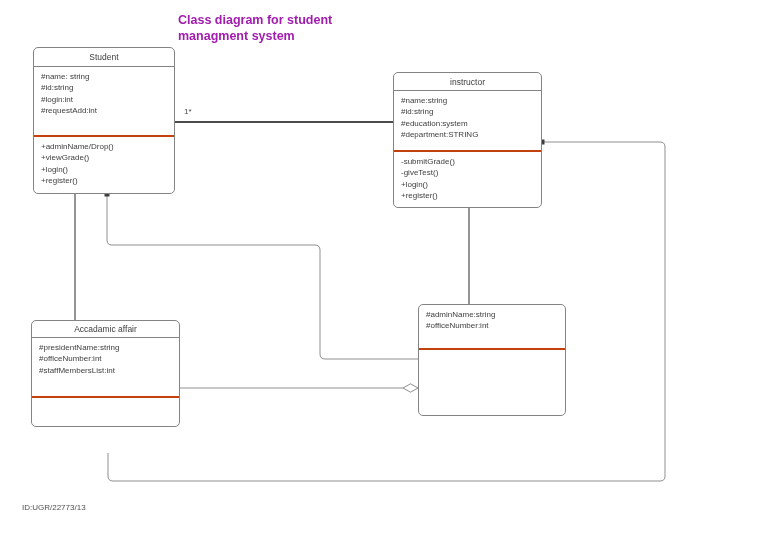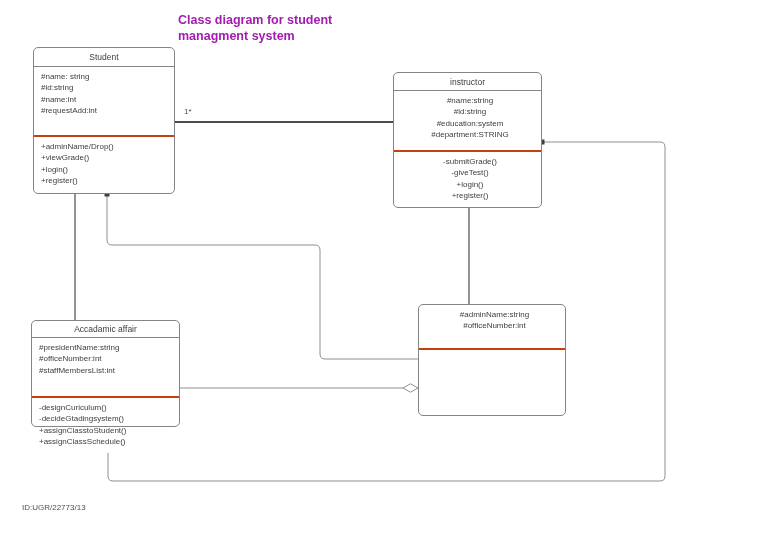--- a/index.html
+++ b/index.html
@@ -52,67 +52,61 @@
     </g>
   </svg>
 
   <span class="mult-label">1*</span>
 
   <div class="uml-class" style="left:33px;top:47px;width:142px;height:147px;">
     <div class="cls-title" style="height:19px;">Student</div>
     <div class="attrs" style="height:70px;">
       <div class="row">#name: string</div>
       <div class="row">#id:string</div>
-      <div class="row">#name:int</div>
+      <div class="row">#login:int</div>
       <div class="row">#requestAdd:int</div>
     </div>
     <div class="methods">
       <div class="row">+adminName/Drop()</div>
       <div class="row">+viewGrade()</div>
       <div class="row">+login()</div>
       <div class="row">+register()</div>
     </div>
   </div>
 
-  <div class="uml-class" style="left:393px;top:72px;width:149px;height:136px;text-align:center;">
+  <div class="uml-class" style="left:393px;top:72px;width:149px;height:136px;">
     <div class="cls-title" style="height:18px;">instructor</div>
     <div class="attrs" style="height:61px;">
       <div class="row">#name:string</div>
       <div class="row">#id:string</div>
       <div class="row">#education:system</div>
       <div class="row">#department:STRING</div>
     </div>
     <div class="methods">
       <div class="row">-submitGrade()</div>
       <div class="row">-giveTest()</div>
       <div class="row">+login()</div>
       <div class="row">+register()</div>
     </div>
   </div>
 
   <div class="uml-class" style="left:418px;top:304px;width:148px;height:112px;">
-    <div class="attrs" style="height:45px;text-align:center;">
+    <div class="attrs" style="height:45px;">
       <div class="row">#adminName:string</div>
       <div class="row">#officeNumber:int</div>
     </div>
   </div>
 
   <div class="uml-class" style="left:31px;top:320px;width:149px;height:107px;">
     <div class="cls-title" style="height:17px;">Accadamic affair</div>
     <div class="attrs" style="height:60px;">
       <div class="row">#presidentName:string</div>
       <div class="row">#officeNumber:int</div>
       <div class="row">#staffMembersList:int</div>
     </div>
-    <div class="methods">
-      <div class="row">-designCuriculum()</div>
-      <div class="row">-decideGtadingsystem()</div>
-      <div class="row">+assignClasstoStudent()</div>
-      <div class="row">+assignClassSchedule()</div>
-    </div>
   </div>
 
   <div class="footer">
     <div>ID:UGR/22773/13</div>
     <div class="sec">SEC:2</div>
   </div>
 
 </div>
 
 </body></html>

